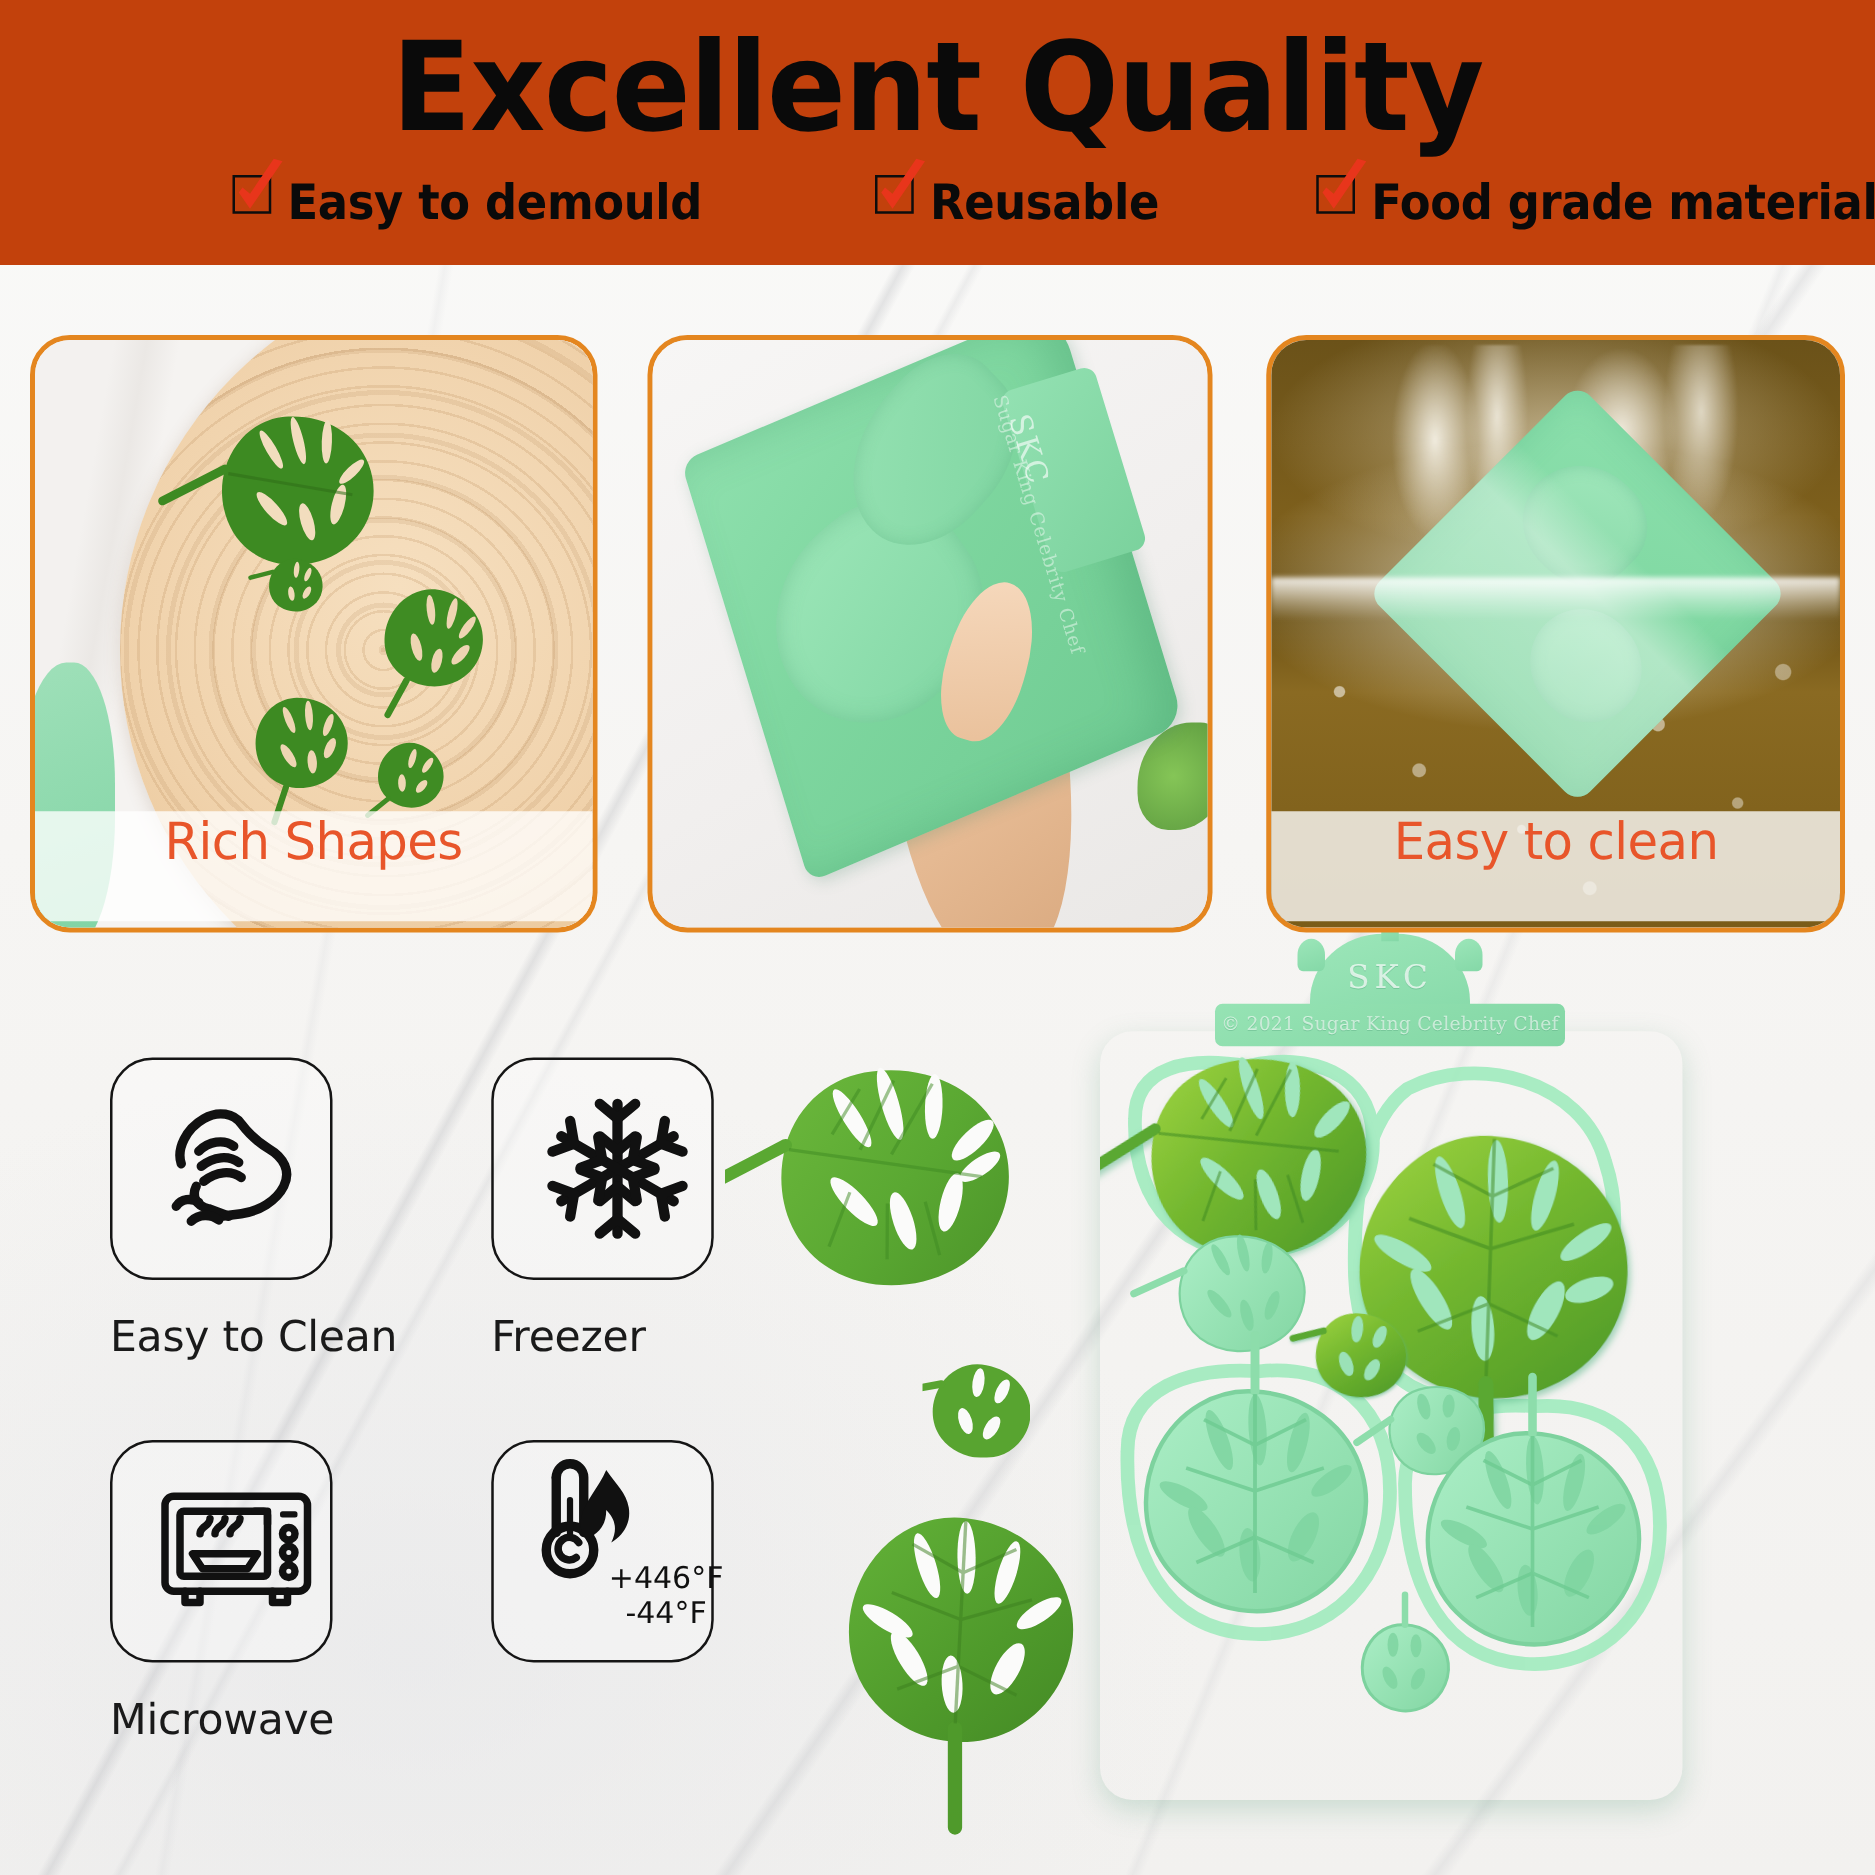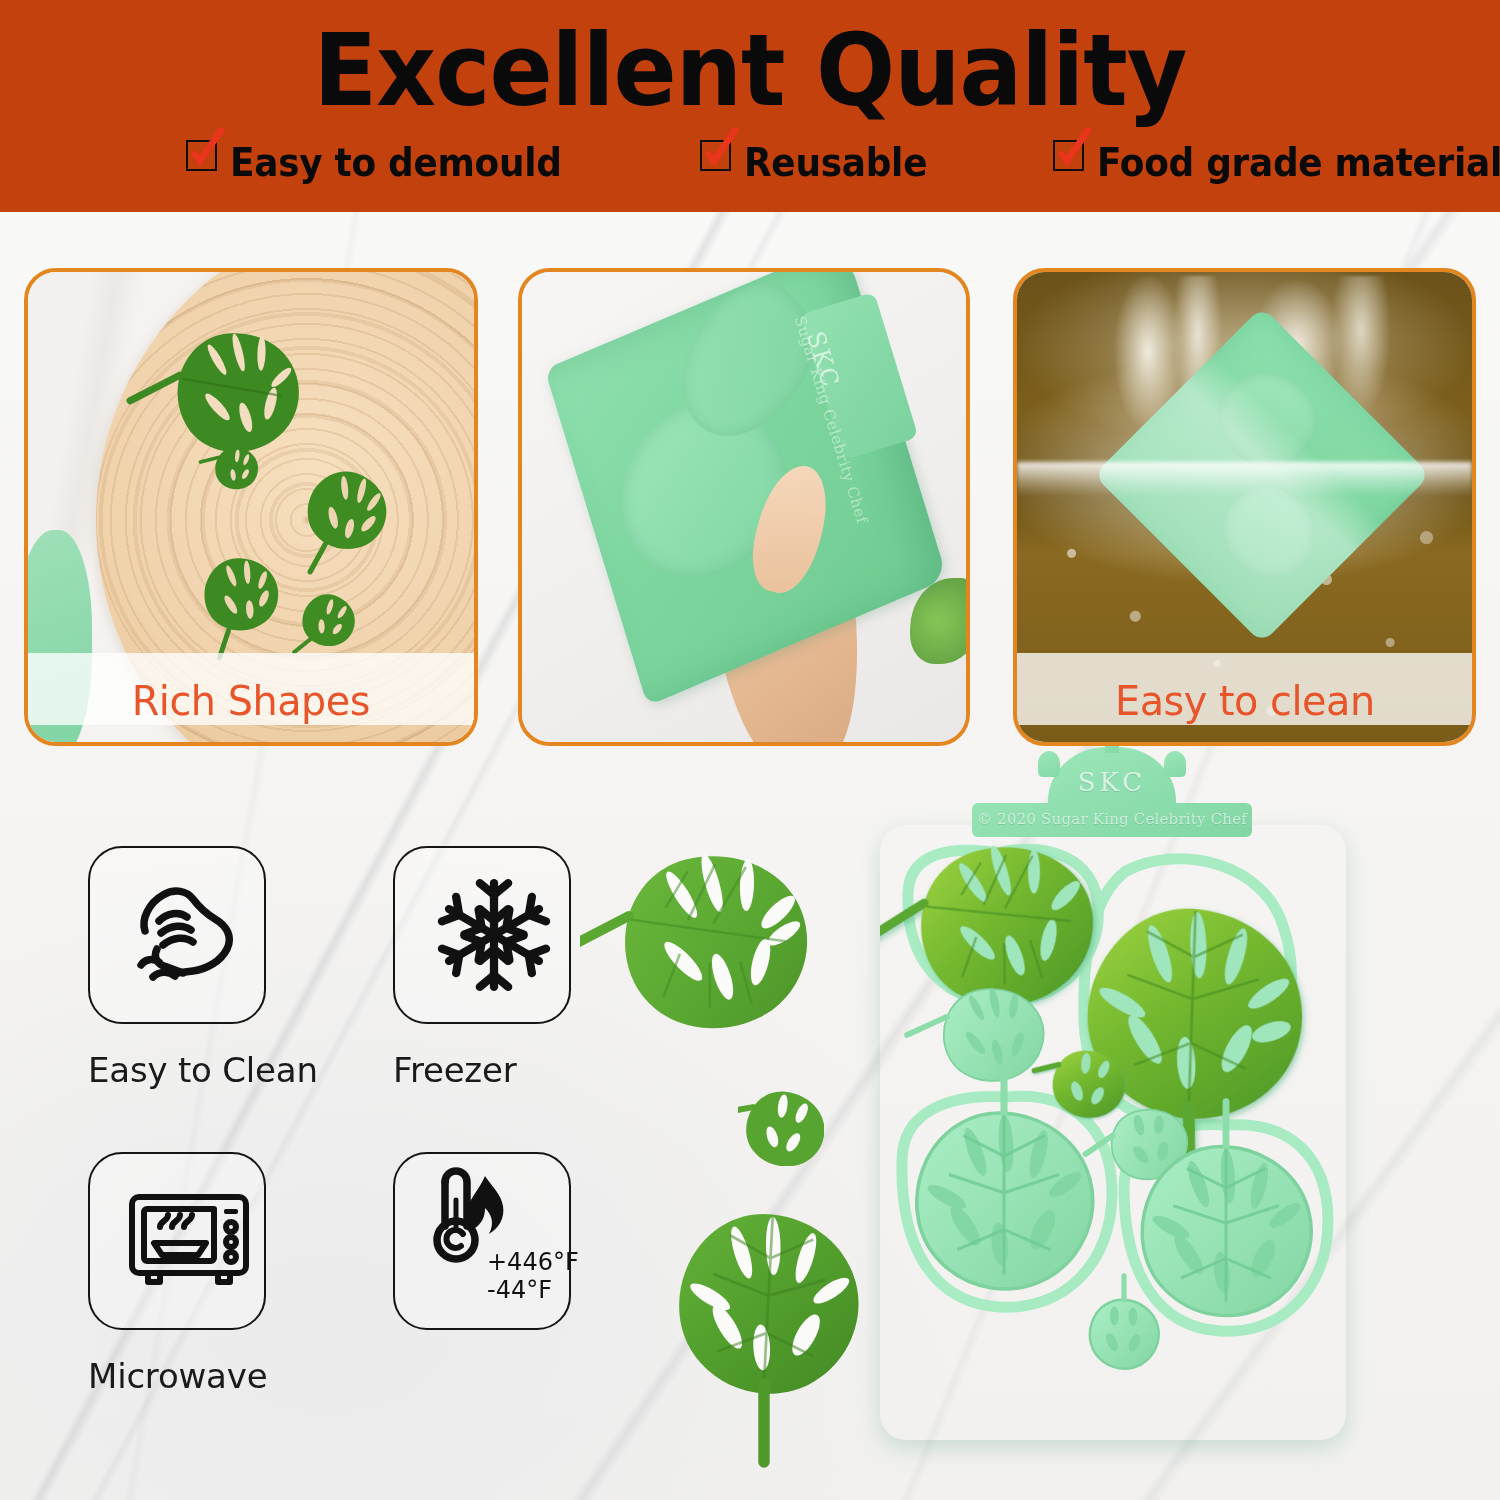--- a/index.html
+++ b/index.html
@@ -79,23 +79,23 @@
     border:4px solid #e4861f;
     border-radius:32px;
     overflow:hidden;
     background:#efeceb;
   }
   .panel.p0{ left:24px;   width:454px; }
   .panel.p1{ left:518px;  width:452px; }
   .panel.p2{ left:1013px; width:463px; }
   .panel-photo{ position:absolute; inset:0; overflow:hidden; }
   .panel-caption{
-    position:absolute; left:0; right:0; bottom:17px; height:72px;
+    position:absolute; left:0; right:0; bottom:5px; height:88px;
     background:rgba(255,255,255,.78);
-    display:flex; align-items:flex-end; justify-content:center;
+    display:flex; align-items:flex-start; justify-content:center;
   }
   .panel-caption span{
     font-family:"DejaVu Sans", sans-serif;
     font-size:41px;
     color:#e8552a;
     white-space:nowrap;
     letter-spacing:-0.5px;
     transform:scaleX(0.97);
   }
 
@@ -259,21 +259,21 @@
     font-family:"DejaVu Sans", sans-serif;
     font-size:34px; color:#1a1a1a;
     letter-spacing:-0.2px;
   }
   .temp-text{
     position:absolute; left:92px; top:94px;
     font-family:"DejaVu Sans", sans-serif;
     font-size:24px; color:#111; line-height:1.18;
     text-align:left; white-space:nowrap;
   }
-  .temp-text .lo{ display:block; }
+  .temp-text .lo{ display:block; text-align:center; }
 
   
   .product{ position:absolute; left:560px; top:740px; width:900px; height:740px; z-index:2; }
   .leaf-svg{ position:absolute; }
   .l-big   { left:20px;  top:104px; }
   .l-tiny  { left:178px; top:350px; }
   .l-bottom{ left:104px; top:460px; }
 
   
   .tray{
@@ -643,21 +643,21 @@
     </g>
   </svg>
 
   <div class="tray">
 
     <div class="tab">
       <div class="tab-spike"></div>
       <div class="tab-label">SKC</div>
     </div>
     <div class="strip">
-      <div class="strip-label">© 2020 Sugar King Celebrity Chef</div>
+      <div class="strip-label">© 2021 Sugar King Celebrity Chef</div>
     </div>
 
     <svg width="466" height="615" viewBox="0 0 466 615" style="position:absolute;left:0;top:0;">
       <defs>
         <linearGradient id="cavg" x1="0" y1="0" x2="1" y2="1">
           <stop offset="0%" stop-color="#abeec6"></stop>
           <stop offset="60%" stop-color="#93e0b1"></stop>
           <stop offset="100%" stop-color="#83d6a3"></stop>
         </linearGradient>
         <linearGradient id="filg" x1="0.1" y1="0" x2="0.9" y2="1">

